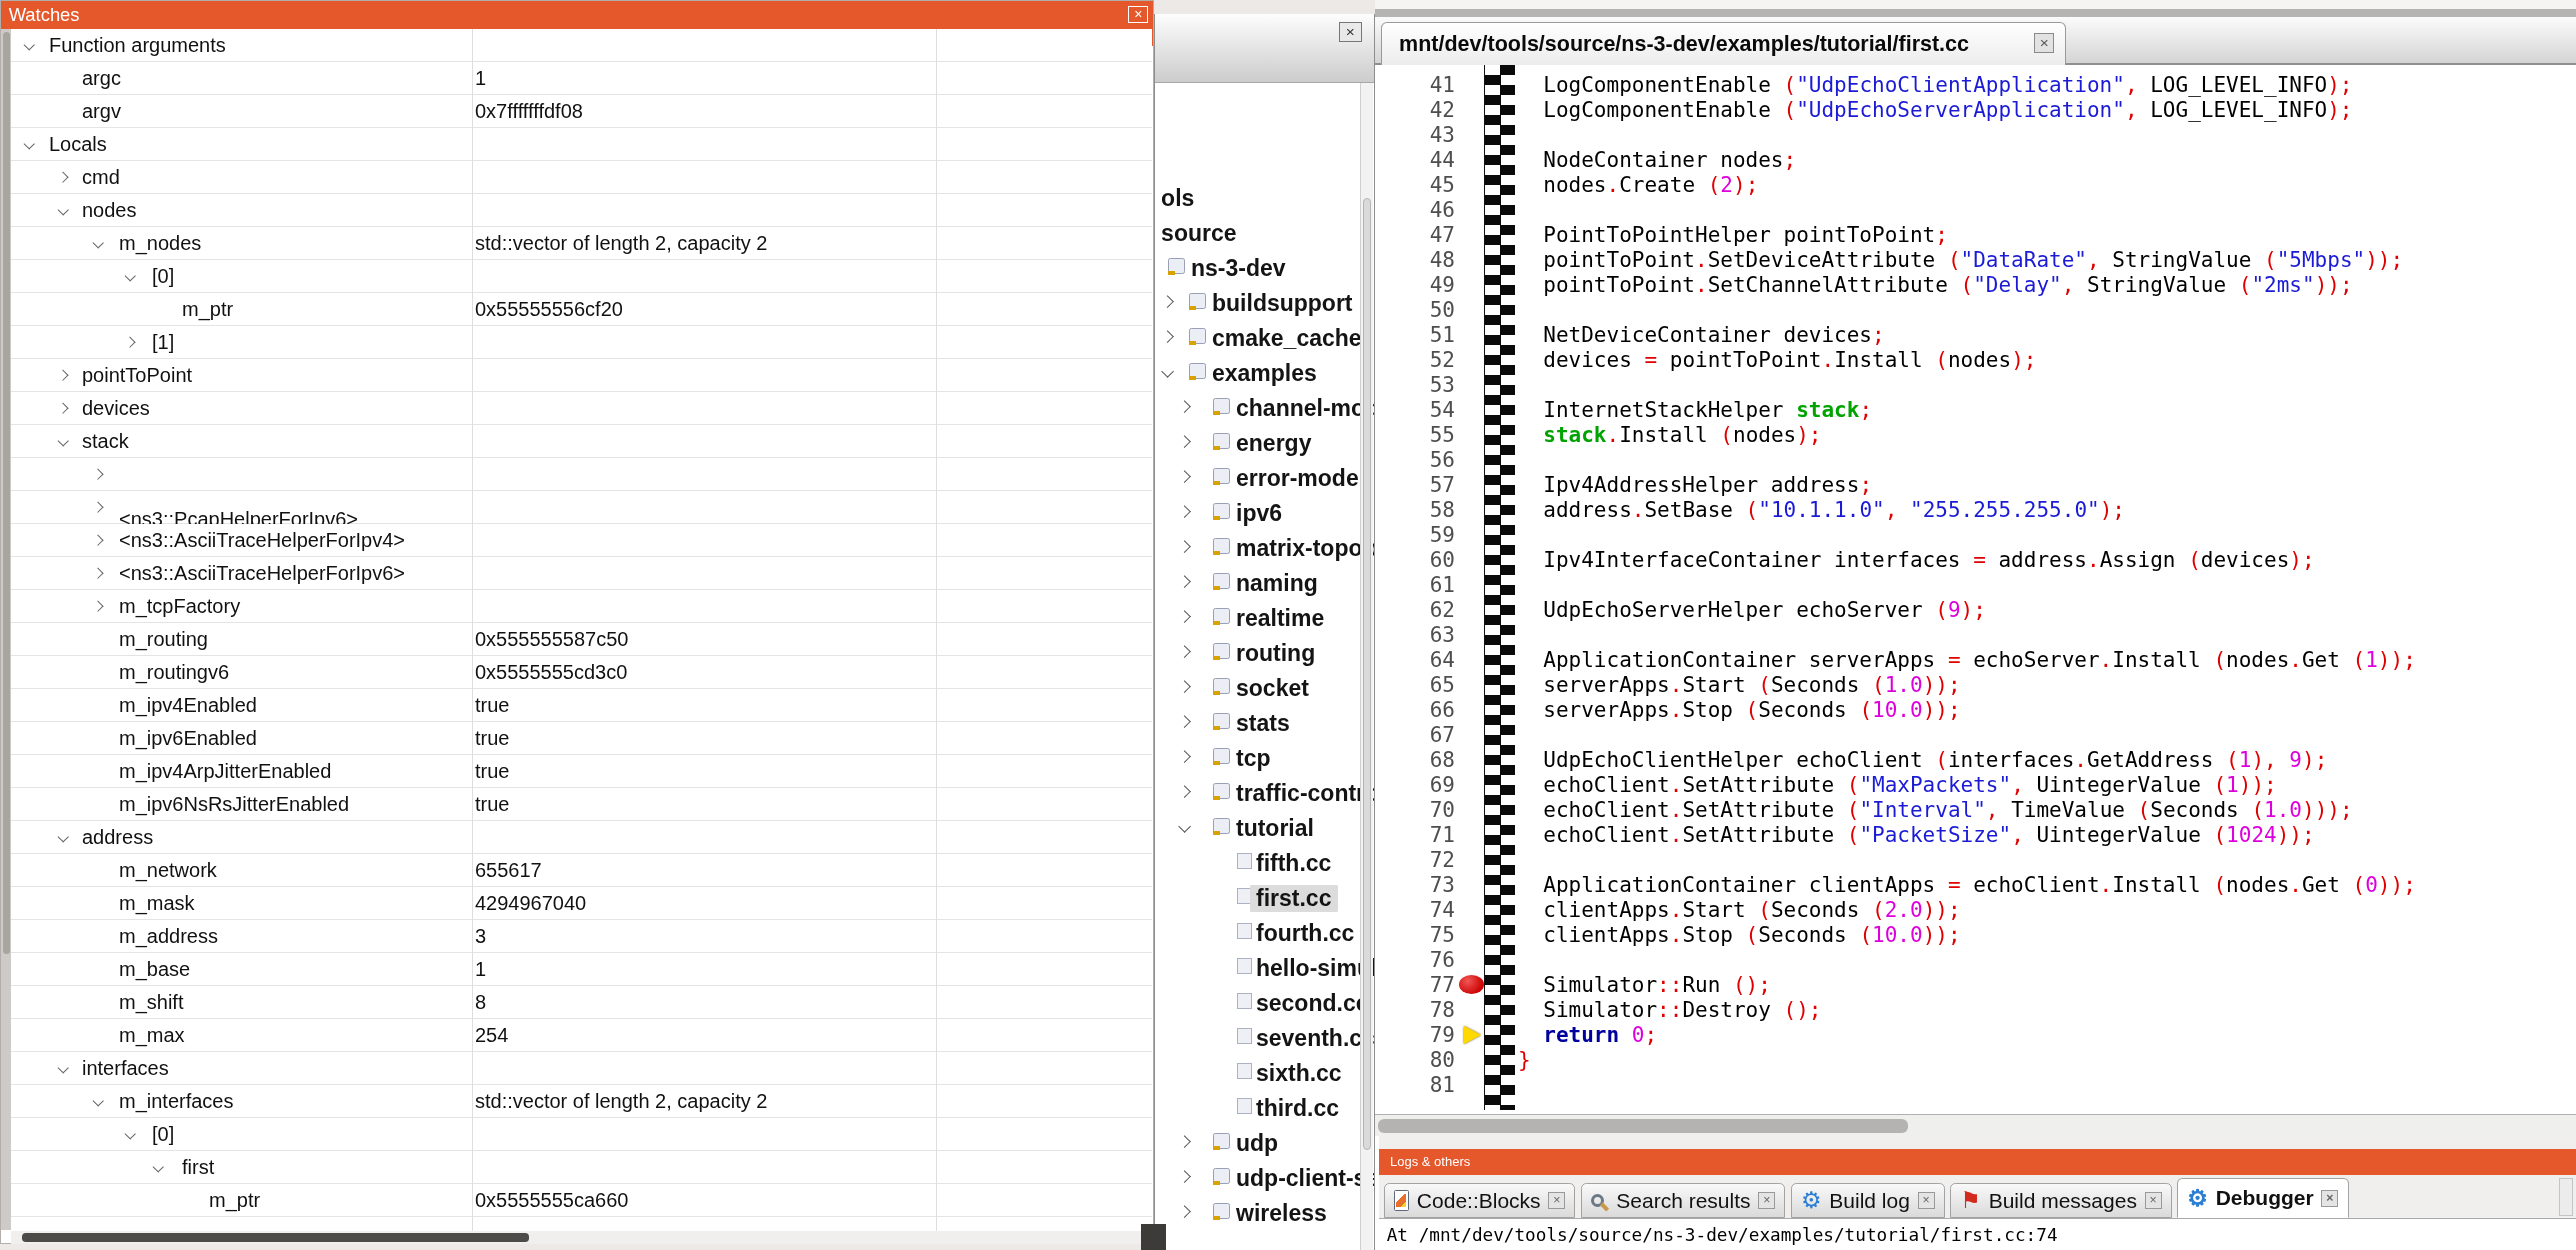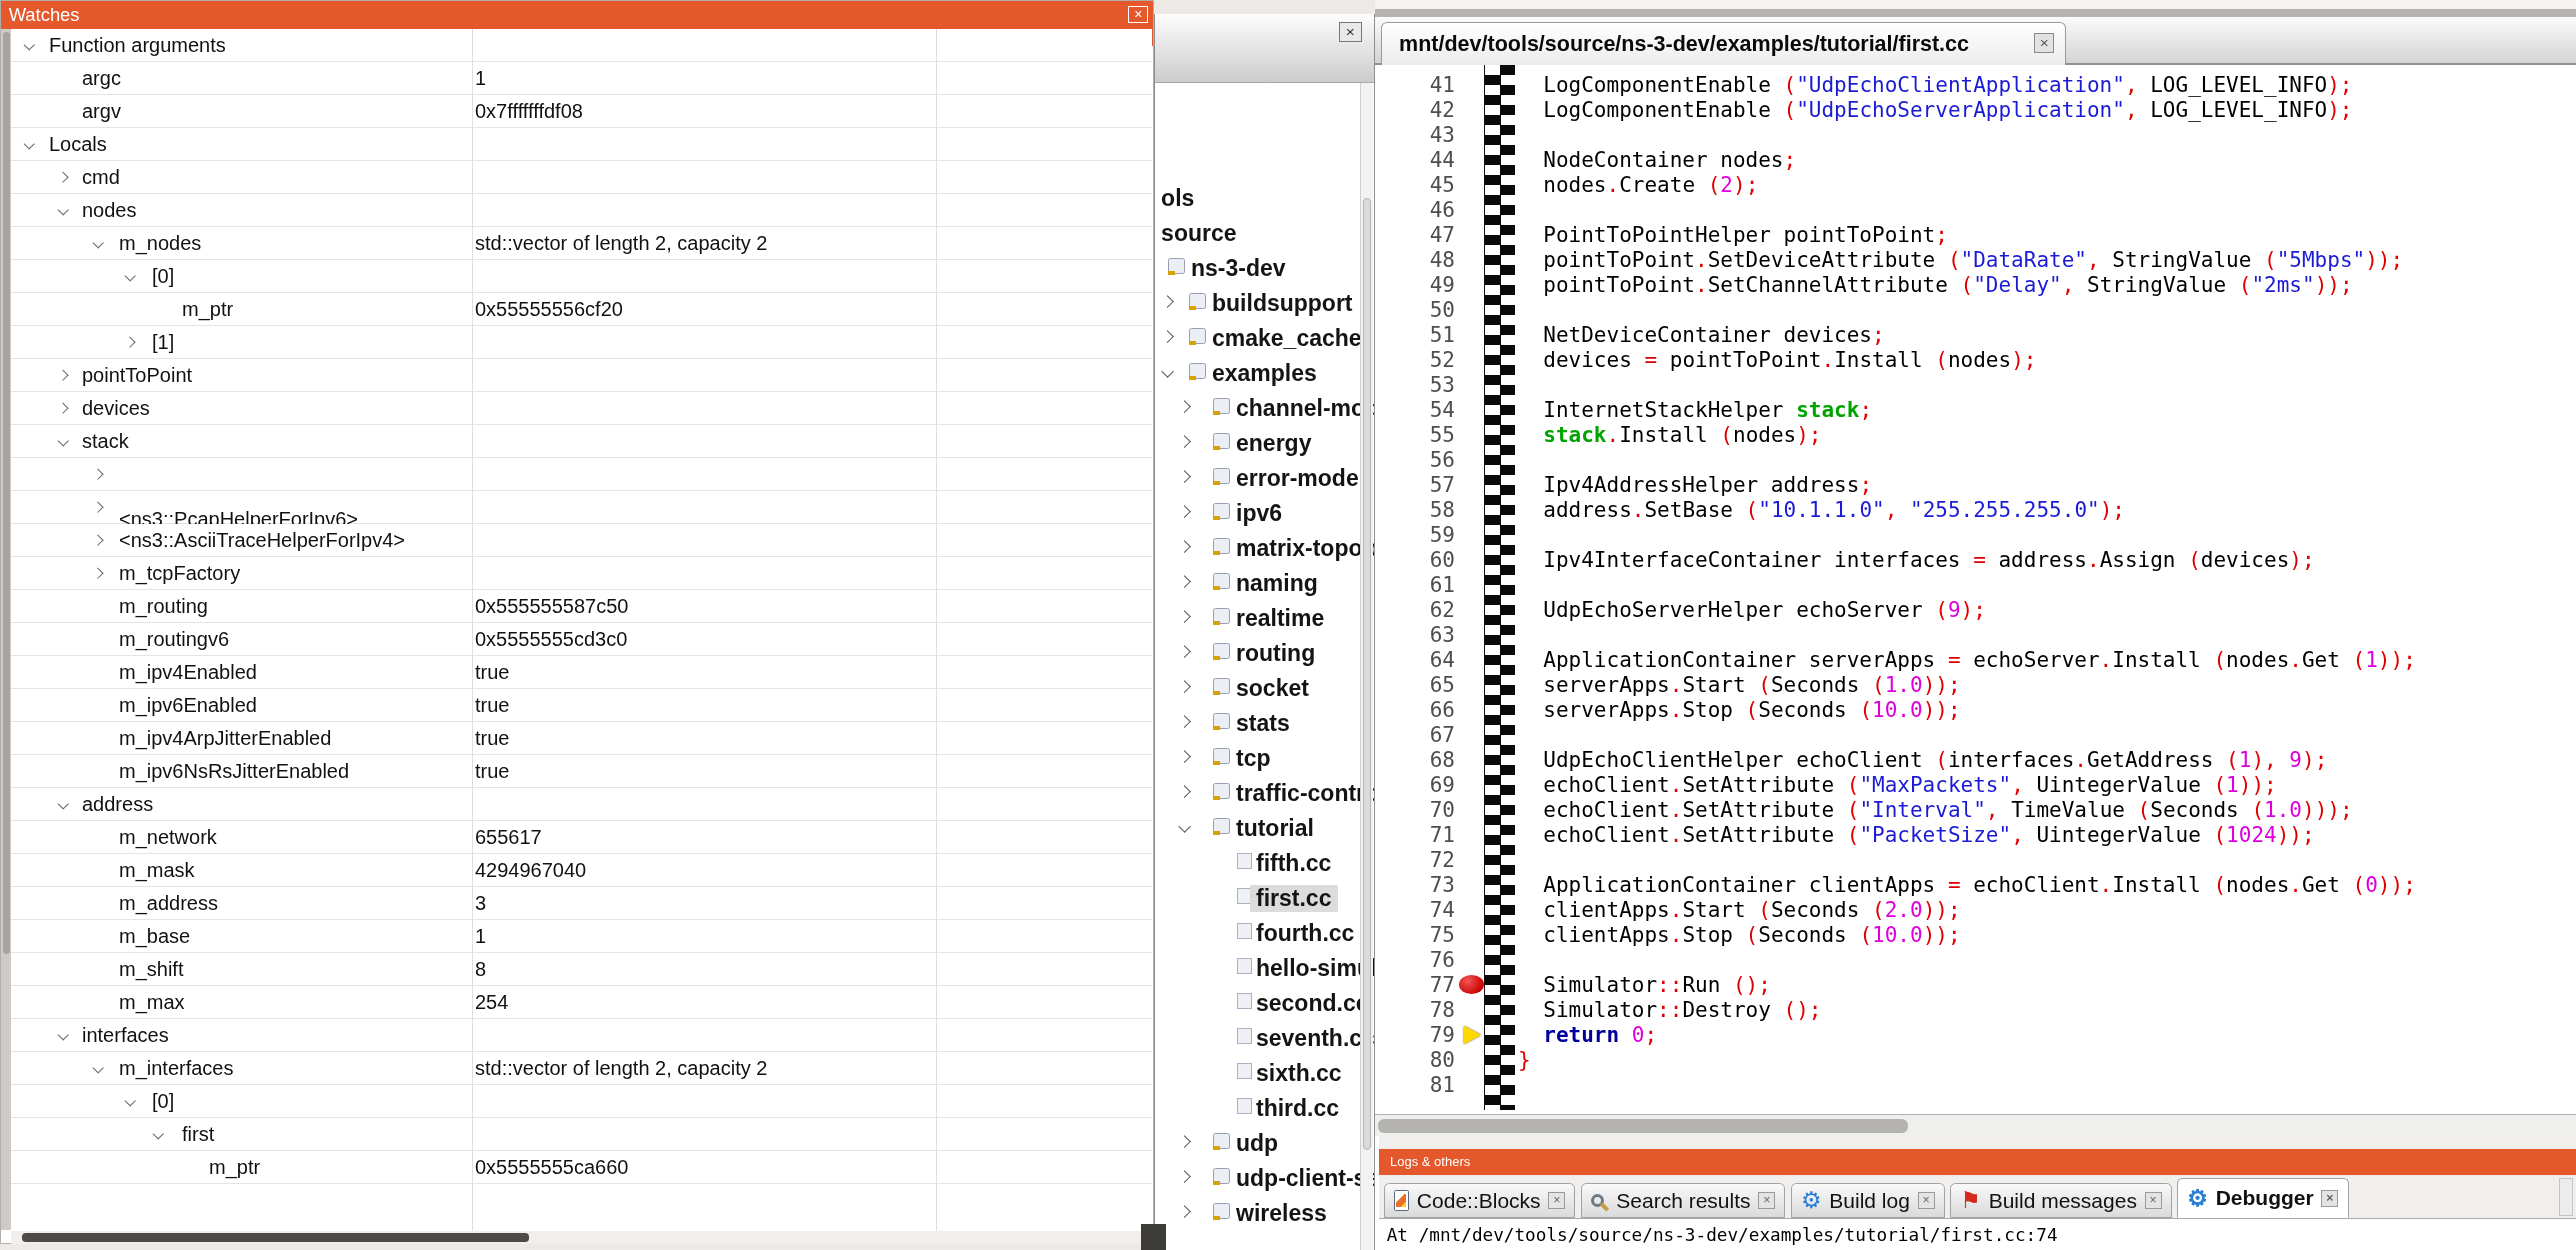--- a/index.html
+++ b/index.html
@@ -182,20 +182,24 @@
       <div class="wrow">
         <span class="wchev closed" style="left: 83px;"></span>
         <span class="wname" style="left: 108px; margin-top: 12px;">&lt;ns3::PcapHelperForIpv6&gt;</span>
       </div>
       <div class="wrow">
         <span class="wchev closed" style="left: 83px;"></span>
         <span class="wname" style="left: 108px;">&lt;ns3::AsciiTraceHelperForIpv4&gt;</span>
       </div>
       <div class="wrow">
         <span class="wchev closed" style="left: 83px;"></span>
+        <span class="wname" style="left: 108px;">&lt;ns3::AsciiTraceHelperForIpv6&gt;</span>
+      </div>
+      <div class="wrow">
+        <span class="wchev closed" style="left: 83px;"></span>
         <span class="wname" style="left: 108px;">m_tcpFactory</span>
       </div>
       <div class="wrow">
         <span class="wname" style="left: 108px;">m_routing</span>
         <span class="wval">0x555555587c50</span>
       </div>
       <div class="wrow">
         <span class="wname" style="left: 108px;">m_routingv6</span>
         <span class="wval">0x5555555cd3c0</span>
       </div>

